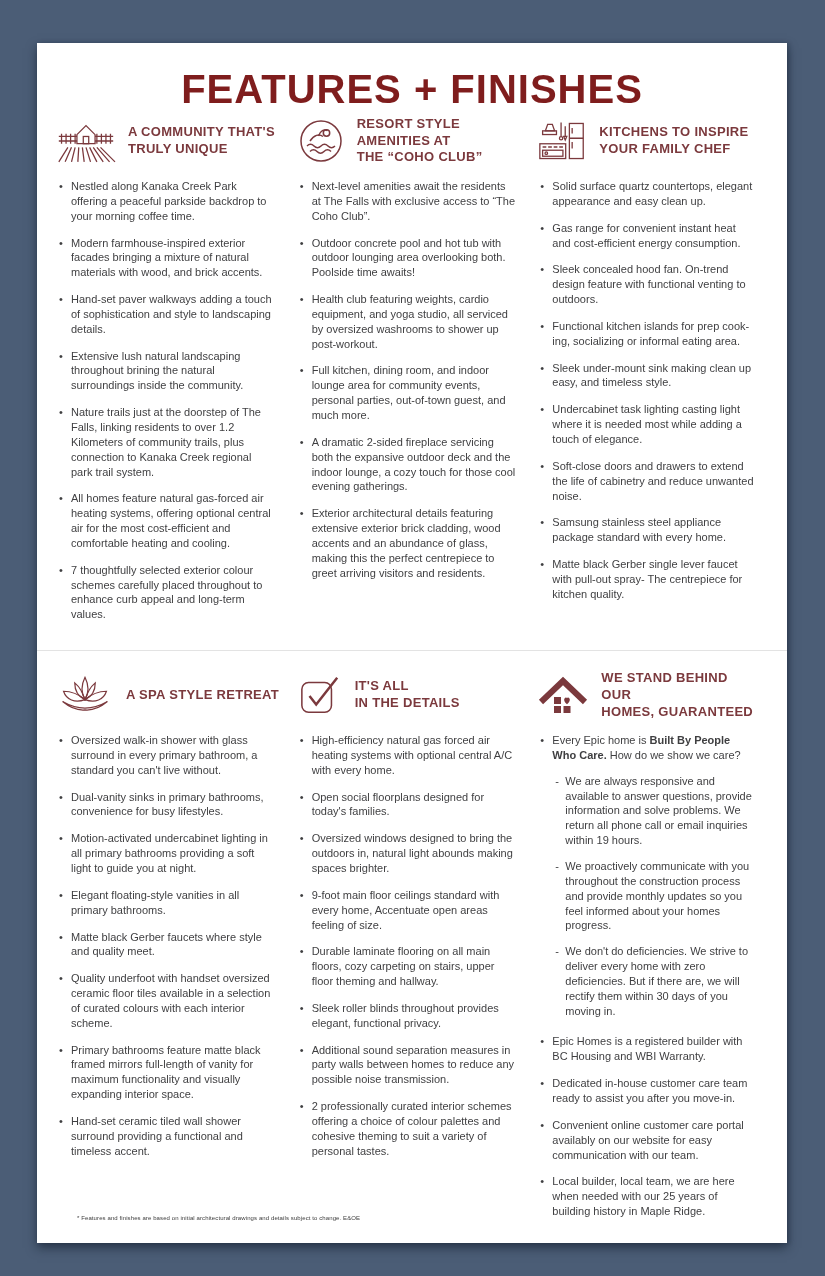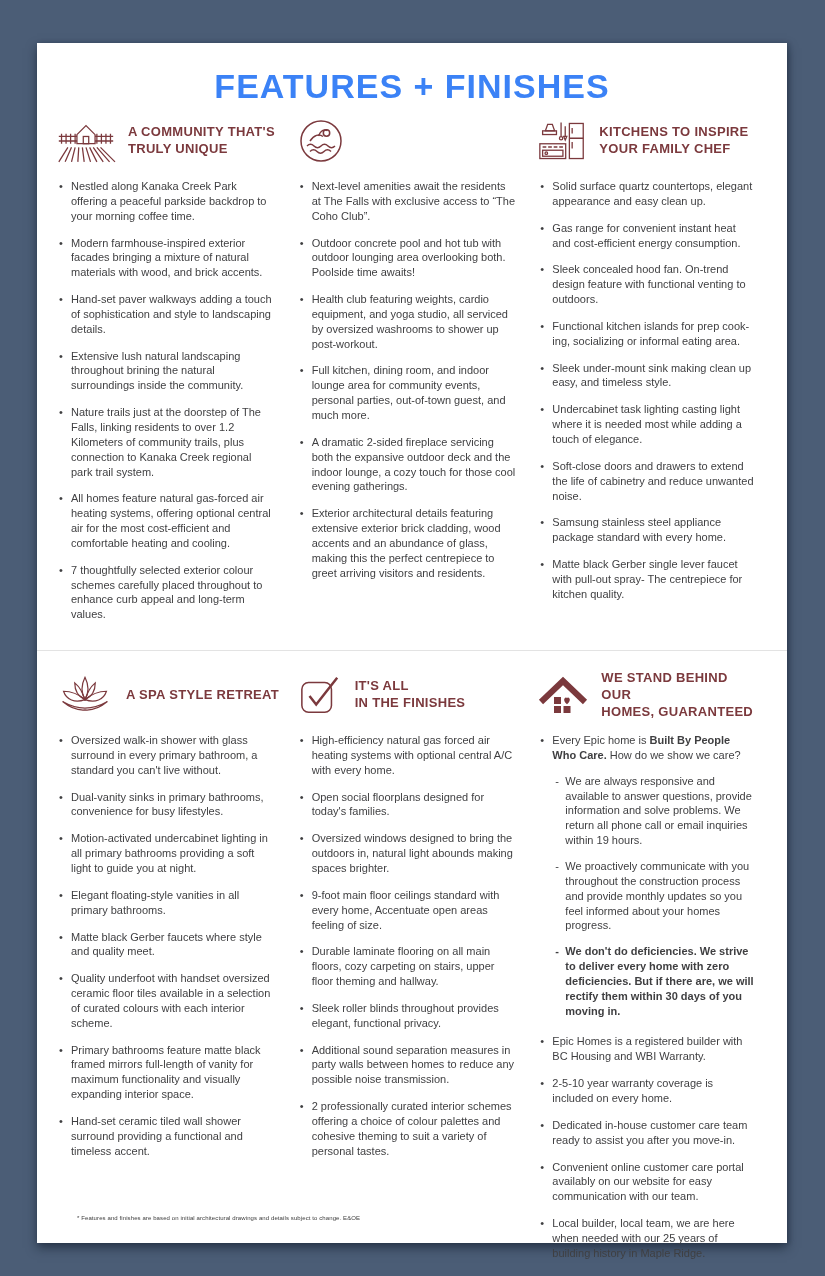--- a/index.html
+++ b/index.html
@@ -17,24 +17,24 @@
   .page {
     position: absolute;
     left: 37px; top: 43px;
     width: 750px; height: 1200px;
     background: #ffffff;
     box-shadow: 0 5px 10px rgba(15,25,40,0.55), 2px 0 4px rgba(15,25,40,0.25);
     box-sizing: border-box;
   }
   .page-title {
     text-align: center;
-    font-size: 34px;
+    font-size: 40px;
     font-weight: bold;
     letter-spacing: 1px;
-    color: #3b82f6;
+    color: #7f1d1d;
     margin: 0;
     padding-top: 24px;
     height: 42px;
   }
   .row {
     display: grid;
     grid-template-columns: 1fr 1fr 1fr;
     column-gap: 18px;
     padding: 0 26px 0 20px;
     box-sizing: border-box;
@@ -89,21 +89,21 @@
   ul.sub-list > li {
     position: relative;
     padding-left: 10px;
     margin-bottom: 11px;
   }
   ul.sub-list > li::before {
     content: "-";
     position: absolute;
     left: 0; top: 0;
   }
-  ul.sub-list > li:last-child { margin-bottom: 16px; font-weight: bold; }
+  ul.sub-list > li:last-child { margin-bottom: 16px; }
   .footnote {
     position: absolute;
     left: 40px;
     bottom: 22px;
     font-size: 6px;
     color: #3c3c3c;
     letter-spacing: 0.1px;
   }
   b { font-weight: bold; }
 </style>
@@ -147,20 +147,23 @@
           <span class="sec-icon">
             <svg width="46" height="46" viewBox="0 0 46 46" fill="none" stroke="#7b393d" stroke-width="1.5">
               <circle cx="23" cy="23" r="20"></circle>
               <circle cx="28.5" cy="15" r="3.2"></circle>
               <path d="M12 23 C16 17 21 15.5 25 18.5"></path>
               <path d="M20.5 18 C22.5 12.5 26 11 29.5 12.5"></path>
               <path d="M9 28 q3.5 -3.5 7 0 t7 0 t7 0 t7 0"></path>
               <path d="M12 33.5 q3.5 -3.5 7 0 t7 0 t7 0"></path>
             </svg>
           </span>
+          <div class="sec-title">RESORT STYLE
+AMENITIES AT
+THE “COHO CLUB”</div>
         </div>
         <ul class="bullet-list">
             <li>Next-level amenities await the residents at The Falls with exclusive access to “The Coho Club”.</li>
             <li>Outdoor concrete pool and hot tub with outdoor lounging area overlooking both. Poolside time awaits!</li>
             <li>Health club featuring weights, cardio equipment, and yoga studio, all serviced by oversized washrooms to shower up post-workout.</li>
             <li>Full kitchen, dining room, and indoor lounge area for community events, personal parties, out-of-town guest, and much more.</li>
             <li>A dramatic 2-sided fireplace servicing both the expansive outdoor deck and the indoor lounge, a cozy touch for those cool evening gatherings.</li>
             <li>Exterior architectural details featuring extensive exterior brick cladding, wood accents and an abundance of glass, making this the perfect centrepiece to greet arriving visitors and residents.</li>
           </ul>
       </section>
@@ -231,21 +234,21 @@
 
       <section>
         <div class="sec-header">
           <span class="sec-icon">
             <svg width="44" height="42" viewBox="0 0 46 44" fill="none" stroke="#7b393d">
               <rect x="4" y="9" width="31" height="31" rx="7" stroke-width="1.6"></rect>
               <path d="M12 23 L19 32 L41 4" stroke-width="2.6"></path>
             </svg>
           </span>
           <div class="sec-title">IT'S ALL
-IN THE FINISHES</div>
+IN THE DETAILS</div>
         </div>
         <ul class="bullet-list">
             <li>High-efficiency natural gas forced air heating systems with optional central A/C with every home.</li>
             <li>Open social floorplans designed for today's families.</li>
             <li>Oversized windows designed to bring the outdoors in, natural light abounds making spaces brighter.</li>
             <li>9-foot main floor ceilings standard with every home, Accentuate open areas feeling of size.</li>
             <li>Durable laminate flooring on all main floors, cozy carpeting on stairs, upper floor theming and hallway.</li>
             <li>Sleek roller blinds throughout provides elegant, functional privacy.</li>
             <li>Additional sound separation measures in party walls between homes to reduce any possible noise transmission.</li>
             <li>2 professionally curated interior schemes offering a choice of colour palettes and cohesive theming to suit a variety of personal tastes.</li>
@@ -266,21 +269,20 @@
           <div class="sec-title">WE STAND BEHIND OUR
 HOMES, GUARANTEED</div>
         </div>
         <ul class="bullet-list">
             <li>Every Epic home is <b>Built By People Who Care.</b> How do we show we care?<ul class="sub-list">
                 <li>We are always responsive and available to answer questions, provide information and solve problems. We return all phone call or email inquiries within 19 hours.</li>
                 <li>We proactively communicate with you throughout the construction process and provide monthly updates so you feel informed about your homes progress.</li>
                 <li>We don't do deficiencies. We strive to deliver every home with zero deficiencies. But if there are, we will rectify them within 30 days of you moving in.</li>
               </ul></li>
             <li>Epic Homes is a registered builder with BC Housing and WBI Warranty.</li>
-            <li>2-5-10 year warranty coverage is included on every home.</li>
             <li>Dedicated in-house customer care team ready to assist you after you move-in.</li>
             <li>Convenient online customer care portal availably on our website for easy communication with our team.</li>
             <li>Local builder, local team, we are here when needed with our 25 years of building history in Maple Ridge.</li>
           </ul>
       </section>
     </div>
 
     <div class="footnote">* Features and finishes are based on initial architectural drawings and details subject to change. E&amp;OE</div>
   </div>
 </div>

